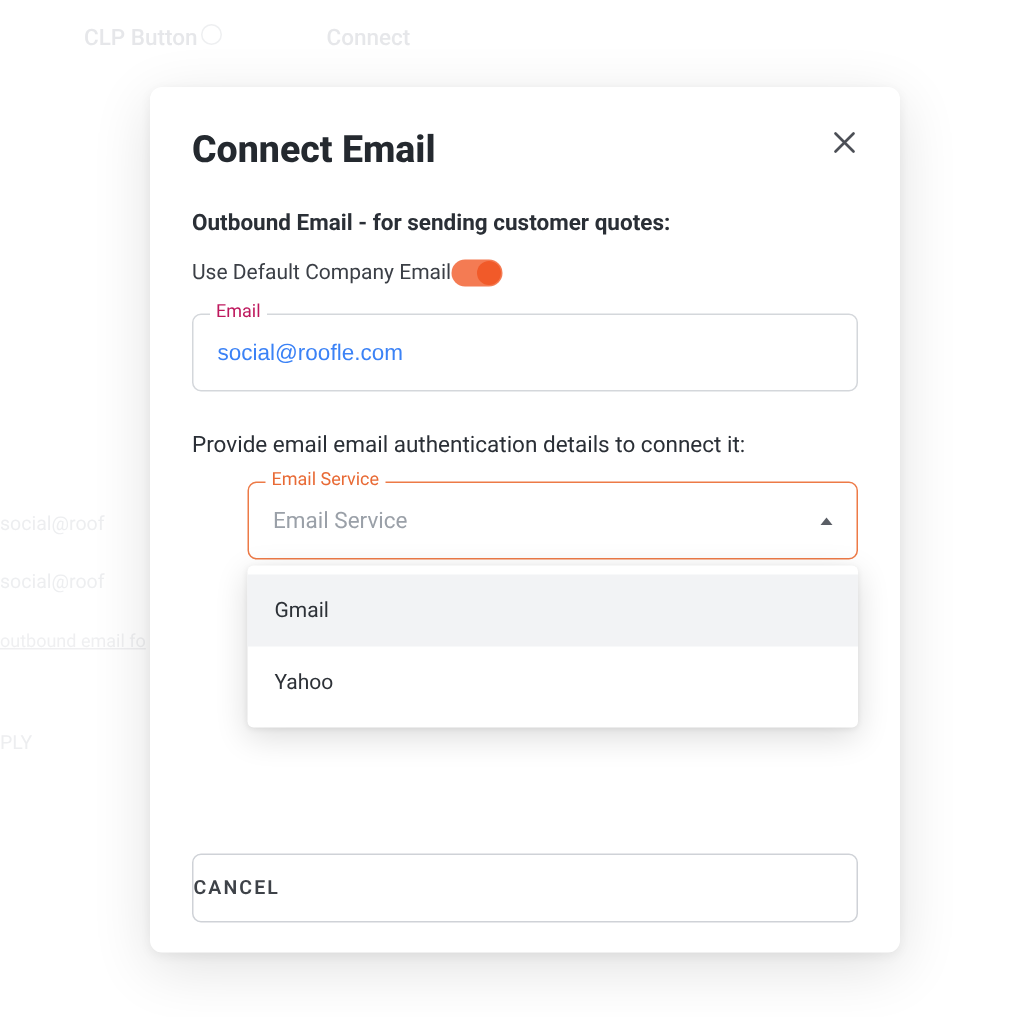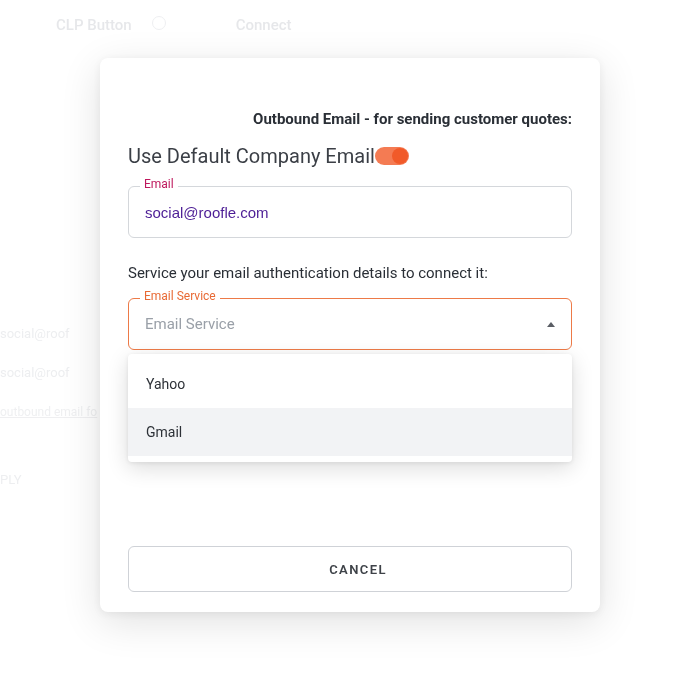--- a/index.html
+++ b/index.html
@@ -26,33 +26,33 @@
       left: 56px;
       display: flex;
       gap: 70px;
       color: #c1c4ca;
       font-size: 15px;
       font-weight: 500;
     }
     .bg-tab {
       display: flex;
       align-items: flex-start;
-      gap: 20px;
+      gap: 2px;
     }
     .bg-info-circle {
       width: 14px;
       height: 14px;
       border: 1.5px solid #d4d7db;
       border-radius: 50%;
       position: relative;
     }
     .bg-left {
       position: absolute;
       left: 0;
-      top: 314px;
+      top: 330px;
       color: #d1d4d9;
       font-size: 13px;
       line-height: 2.4;
     }
     .bg-left-row {
       padding: 4px 0;
     }
     .bg-link {
       text-decoration: underline;
       color: #d6d8dc;
@@ -90,28 +90,27 @@
       height: 18px;
       display: flex;
       align-items: center;
       justify-content: center;
     }
     .section-heading {
       font-size: 15px;
       font-weight: 700;
       color: #2a2f36;
       margin-top: 24px;
-      text-align: right;
     }
     .toggle-row {
       display: flex;
       align-items: center;
       gap: 0;
       margin-top: 16px;
-      font-size: 20px;
+      font-size: 14px;
       color: #3b3f46;
     }
     .toggle {
       width: 34px;
       height: 18px;
       background: #f47b53;
       border-radius: 20px;
       position: relative;
       cursor: pointer;
     }
@@ -140,26 +139,27 @@
     .field-label.orange {
       color: #e86a35;
     }
     .field-input {
       width: 100%;
       height: 52px;
       border: 1px solid #d4d7db;
       border-radius: 6px;
       padding: 0 16px;
       font-size: 15px;
-      color: #4c1d95;
+      color: #3b82f6;
       background: #ffffff;
     }
     .select-wrap {
       position: relative;
       margin-top: 16px;
+      margin-left: 37px;
     }
     .select-display {
       width: 100%;
       height: 52px;
       border: 1px solid #ed7a47;
       border-radius: 6px;
       padding: 0 16px;
       font-size: 15px;
       color: #9aa0a8;
       background: #ffffff;
@@ -206,23 +206,22 @@
       border: 1px solid #cfd2d7;
       border-radius: 6px;
       background: #ffffff;
       margin-top: 196px;
       font-size: 13px;
       letter-spacing: 1.4px;
       font-weight: 600;
       color: #3e4248;
       display: flex;
       align-items: center;
-      justify-content: center;
-      cursor: pointer;
-      padding-left: 16px;
+      justify-content: flex-start;
+      cursor: pointer;
     }
   </style>
 </head>
 <body>
 
 <div class="backdrop">
   <div class="bg-tabs">
     <div class="bg-tab">
       <span>CLP Button</span>
       <span class="bg-info-circle"></span>
@@ -235,46 +234,54 @@
     <div class="bg-left-row">social@roof</div>
     <div class="bg-left-row">social@roof</div>
     <div class="bg-left-row"><span class="bg-link">outbound email fo</span></div>
     <div class="bg-left-row" style="margin-top:28px;">PLY</div>
   </div>
 </div>
 
 <div class="overlay"></div>
 
 <div class="modal">
+  <div class="modal-header">
+    <div class="modal-title">Connect Email</div>
+    <div class="close-icon">
+      <svg width="16" height="16" viewBox="0 0 16 16">
+          <path d="M2 2 L14 14 M14 2 L2 14" stroke="#4c4f56" stroke-width="1.8" stroke-linecap="round"></path>
+        </svg>
+    </div>
+  </div>
 
   <div class="section-heading">Outbound Email - for sending customer quotes:</div>
 
   <div class="toggle-row">
     <span>Use Default Company Email</span>
     <div class="toggle">
       <div class="toggle-knob"></div>
     </div>
   </div>
 
   <div class="field-wrap">
     <div class="field-label">Email</div>
     <input type="text" class="field-input" value="social@roofle.com" style="">
   </div>
 
-  <div class="instruction">Service your email authentication details to connect it:</div>
+  <div class="instruction">Provide email email authentication details to connect it:</div>
 
   <div class="select-wrap">
     <div class="field-label orange">Email Service</div>
     <div class="select-display">
       <span>Email Service</span>
       <span class="caret"></span>
     </div>
 
     <div class="dropdown-menu">
+      <div class="dropdown-item hover">Gmail</div>
       <div class="dropdown-item">Yahoo</div>
-      <div class="dropdown-item hover">Gmail</div>
     </div>
   </div>
 
   <div class="cancel-btn">
     <span>CANCEL</span>
   </div>
 </div>
 
 </body></html>

